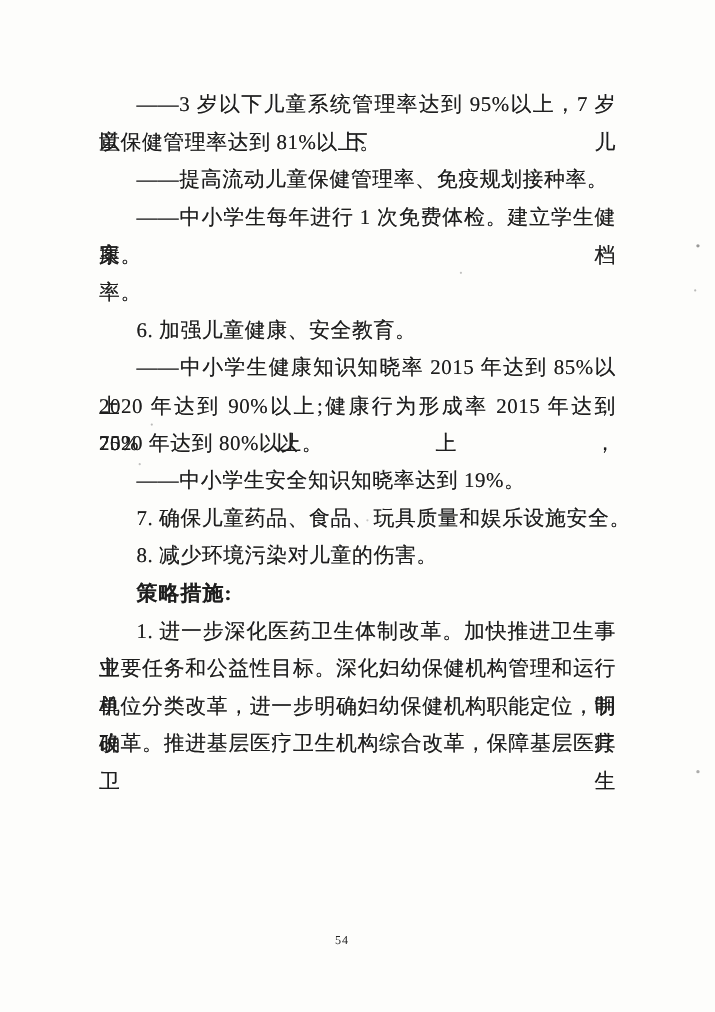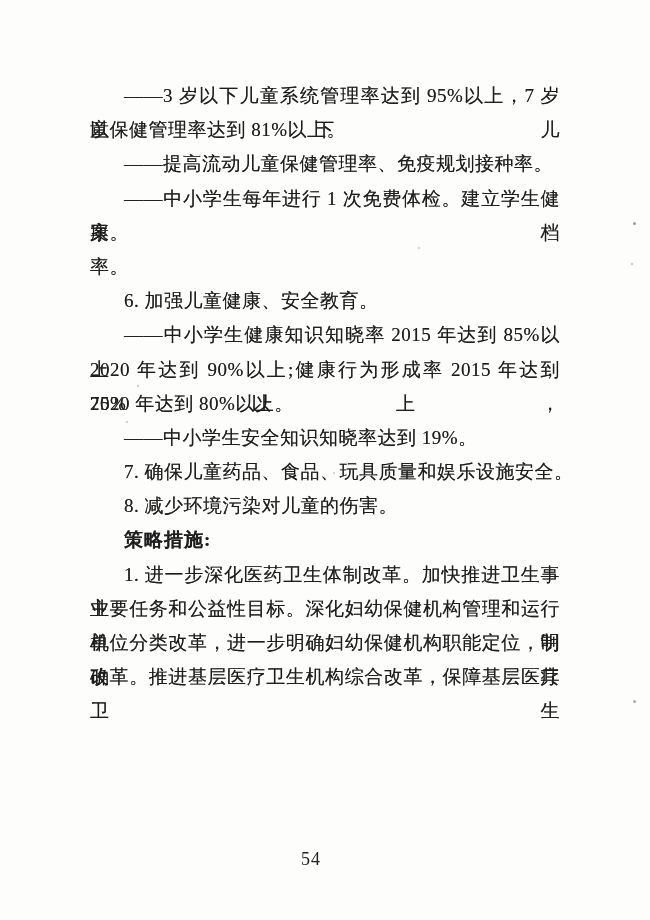--- a/index.html
+++ b/index.html
@@ -42,21 +42,21 @@
     text-align: justify;
     text-align-last: justify;
   }
   .b { font-weight: bold; letter-spacing: 1px; }
   .pagenum {
     position: absolute;
     top: 849px;
     left: 0;
     width: 622px;
     text-align: center;
-    font-size: 18px;
+    font-size: 11px;
     letter-spacing: 1px;
     color: #222;
   }
   
   .speck {
     position: absolute;
     border-radius: 50%;
     background: #777;
     opacity: 0.75;
   }

